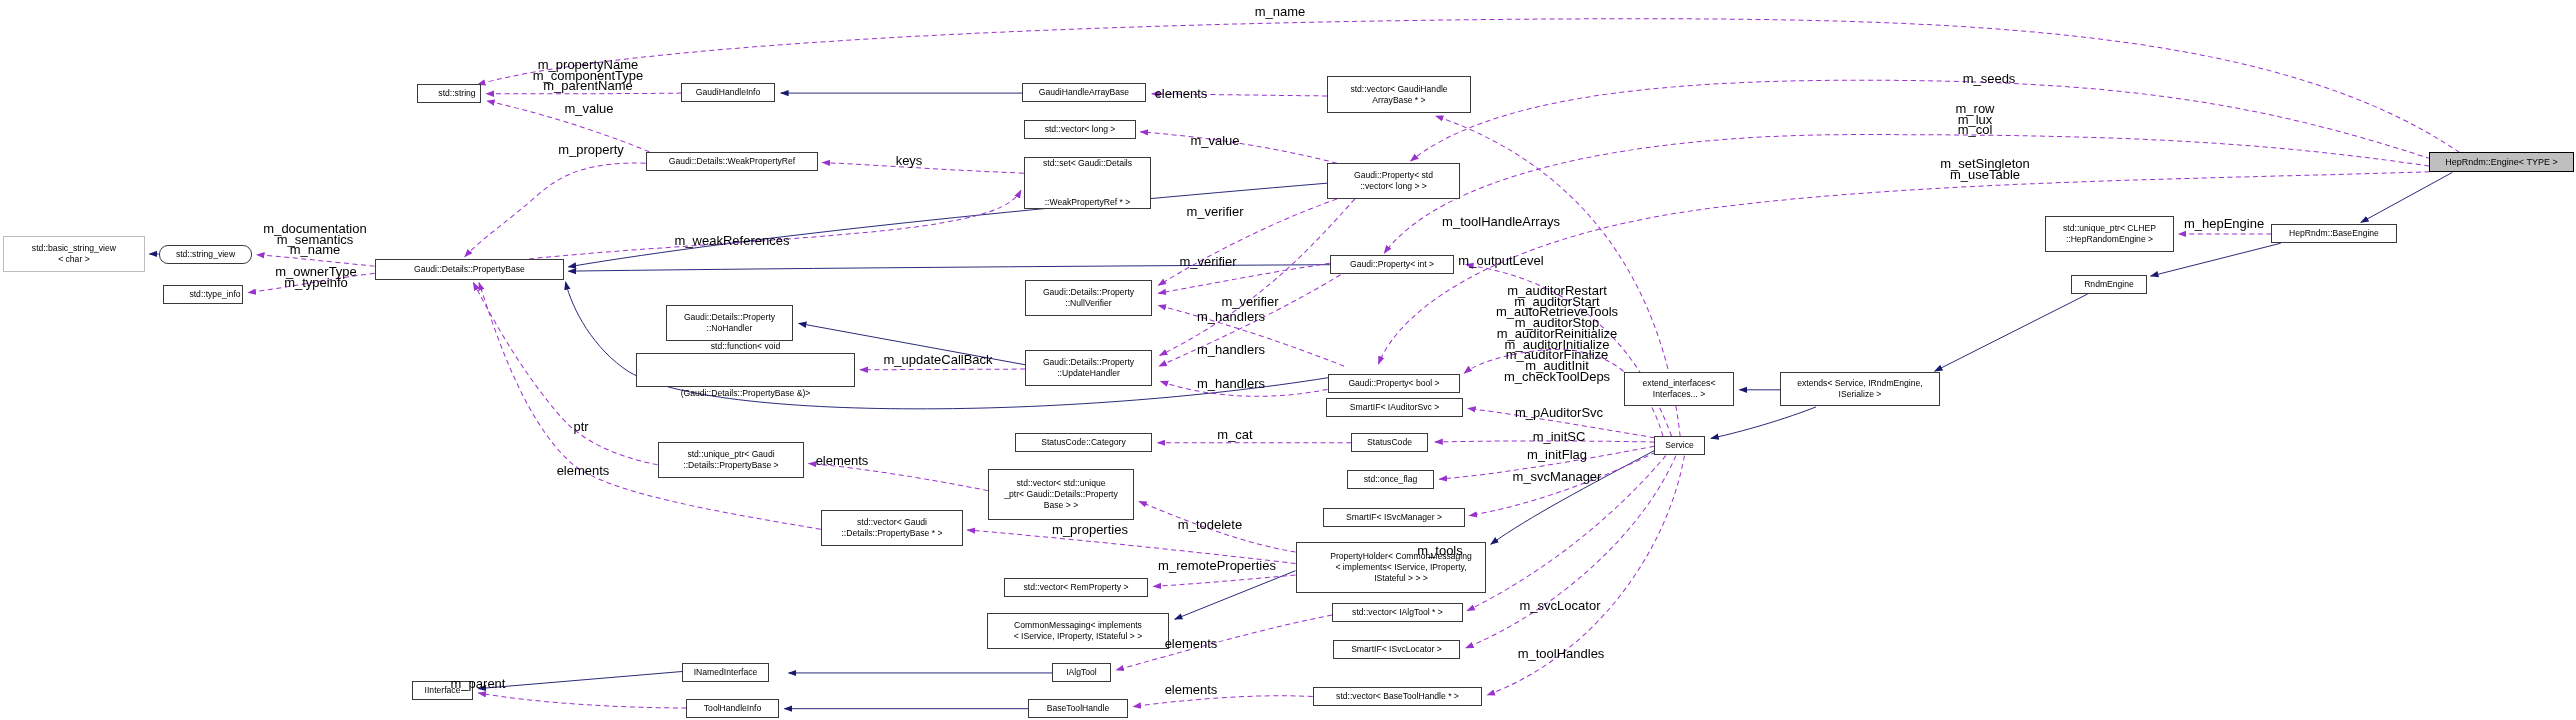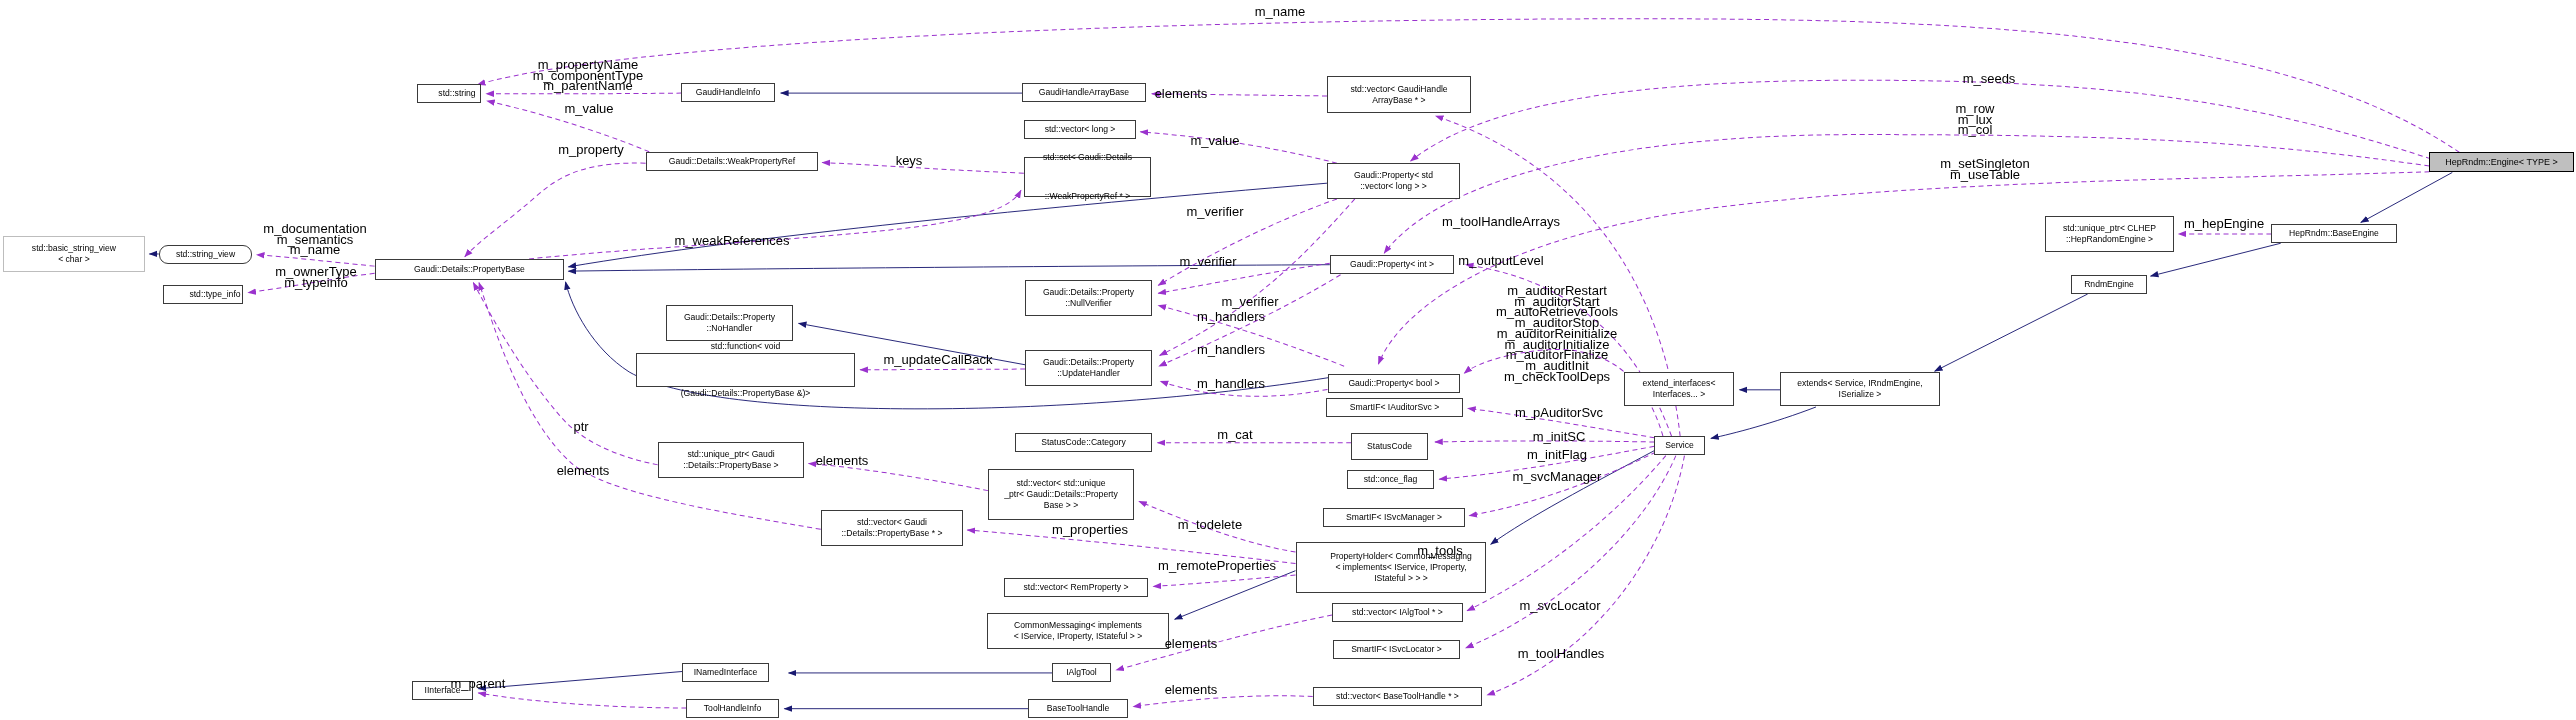--- a/index.html
+++ b/index.html
@@ -102,21 +102,21 @@
       <div class="node" style="left: 1327px; top: 76px; width: 144px; height: 37px;">
         <span>std::vector&lt; GaudiHandle</span>
         <span>ArrayBase * &gt;</span>
       </div>
       <div class="node" style="left: 1024px; top: 120px; width: 112px; height: 19.3px;">
         <span>std::vector&lt; long &gt;</span>
       </div>
       <div class="node" style="left: 646px; top: 152px; width: 172px; height: 19.3px;">
         <span>Gaudi::Details::WeakPropertyRef</span>
       </div>
-      <div class="node" style="left: 1024px; top: 157px; width: 127px; height: 40px; gap: 28px;">
+      <div class="node" style="left: 1024px; top: 157px; width: 127px; height: 52px; gap: 28px;">
         <span>std::set&lt; Gaudi::Details</span>
         <span>::WeakPropertyRef * &gt;</span>
       </div>
       <div class="node" style="left: 1327px; top: 163px; width: 133px; height: 36px;">
         <span>Gaudi::Property&lt; std</span>
         <span>::vector&lt; long &gt; &gt;</span>
       </div>
       <div class="node muted" style="left: 2.9px; top: 236px; width: 142px; height: 36px;">
         <span>std::basic_string_view</span>
         <span>&lt; char &gt;</span>
@@ -151,21 +151,21 @@
       </div>
       <div class="node" style="left: 1328px; top: 366px; width: 132px; height: 19.3px; margin-top: 8px;">
         <span>Gaudi::Property&lt; bool &gt;</span>
       </div>
       <div class="node" style="left: 1326px; top: 398px; width: 137px; height: 19.3px;">
         <span>SmartIF&lt; IAuditorSvc &gt;</span>
       </div>
       <div class="node" style="left: 1015px; top: 433px; width: 137px; height: 19.3px;">
         <span>StatusCode::Category</span>
       </div>
-      <div class="node" style="left: 1351px; top: 433px; width: 77px; height: 27px;">
+      <div class="node" style="left: 1351px; top: 433px; width: 77px; height: 19px;">
         <span>StatusCode</span>
       </div>
       <div class="node" style="left: 658px; top: 442px; width: 146px; height: 36px;">
         <span>std::unique_ptr&lt; Gaudi</span>
         <span>::Details::PropertyBase &gt;</span>
       </div>
       <div class="node" style="left: 1347px; top: 470px; width: 87px; height: 19.3px;">
         <span>std::once_flag</span>
       </div>
       <div class="node" style="left: 988px; top: 469px; width: 146px; height: 51px;">

